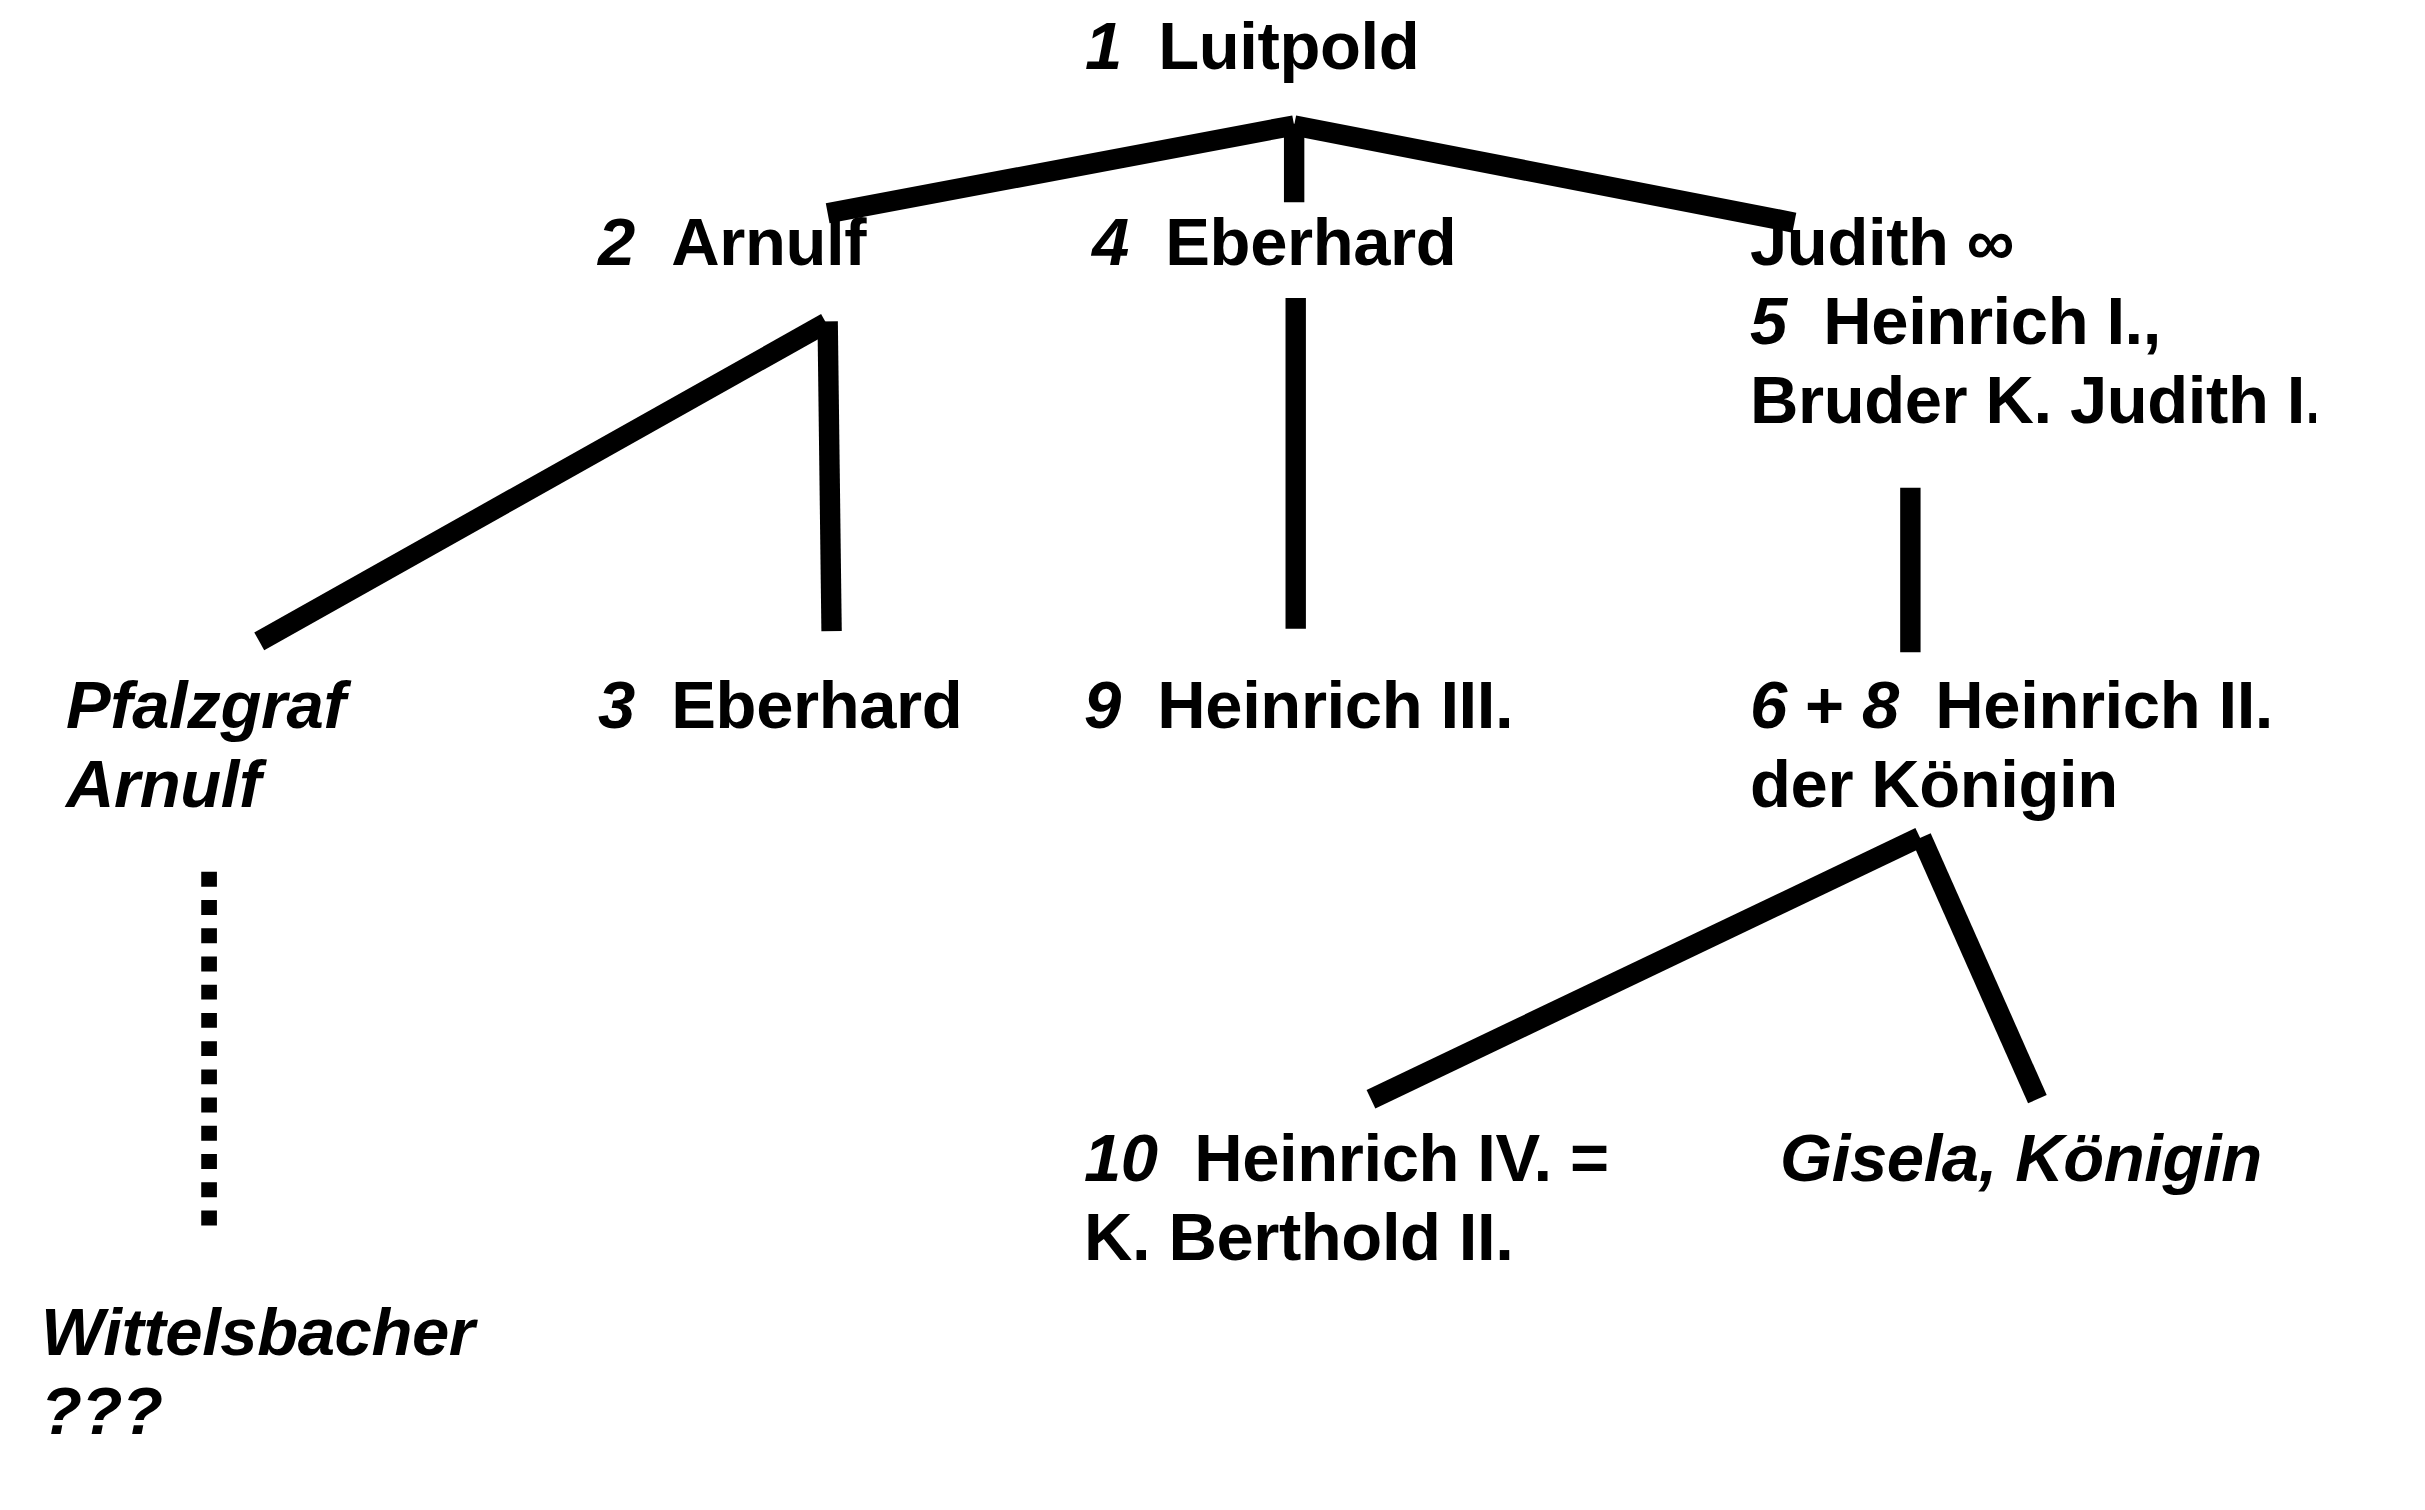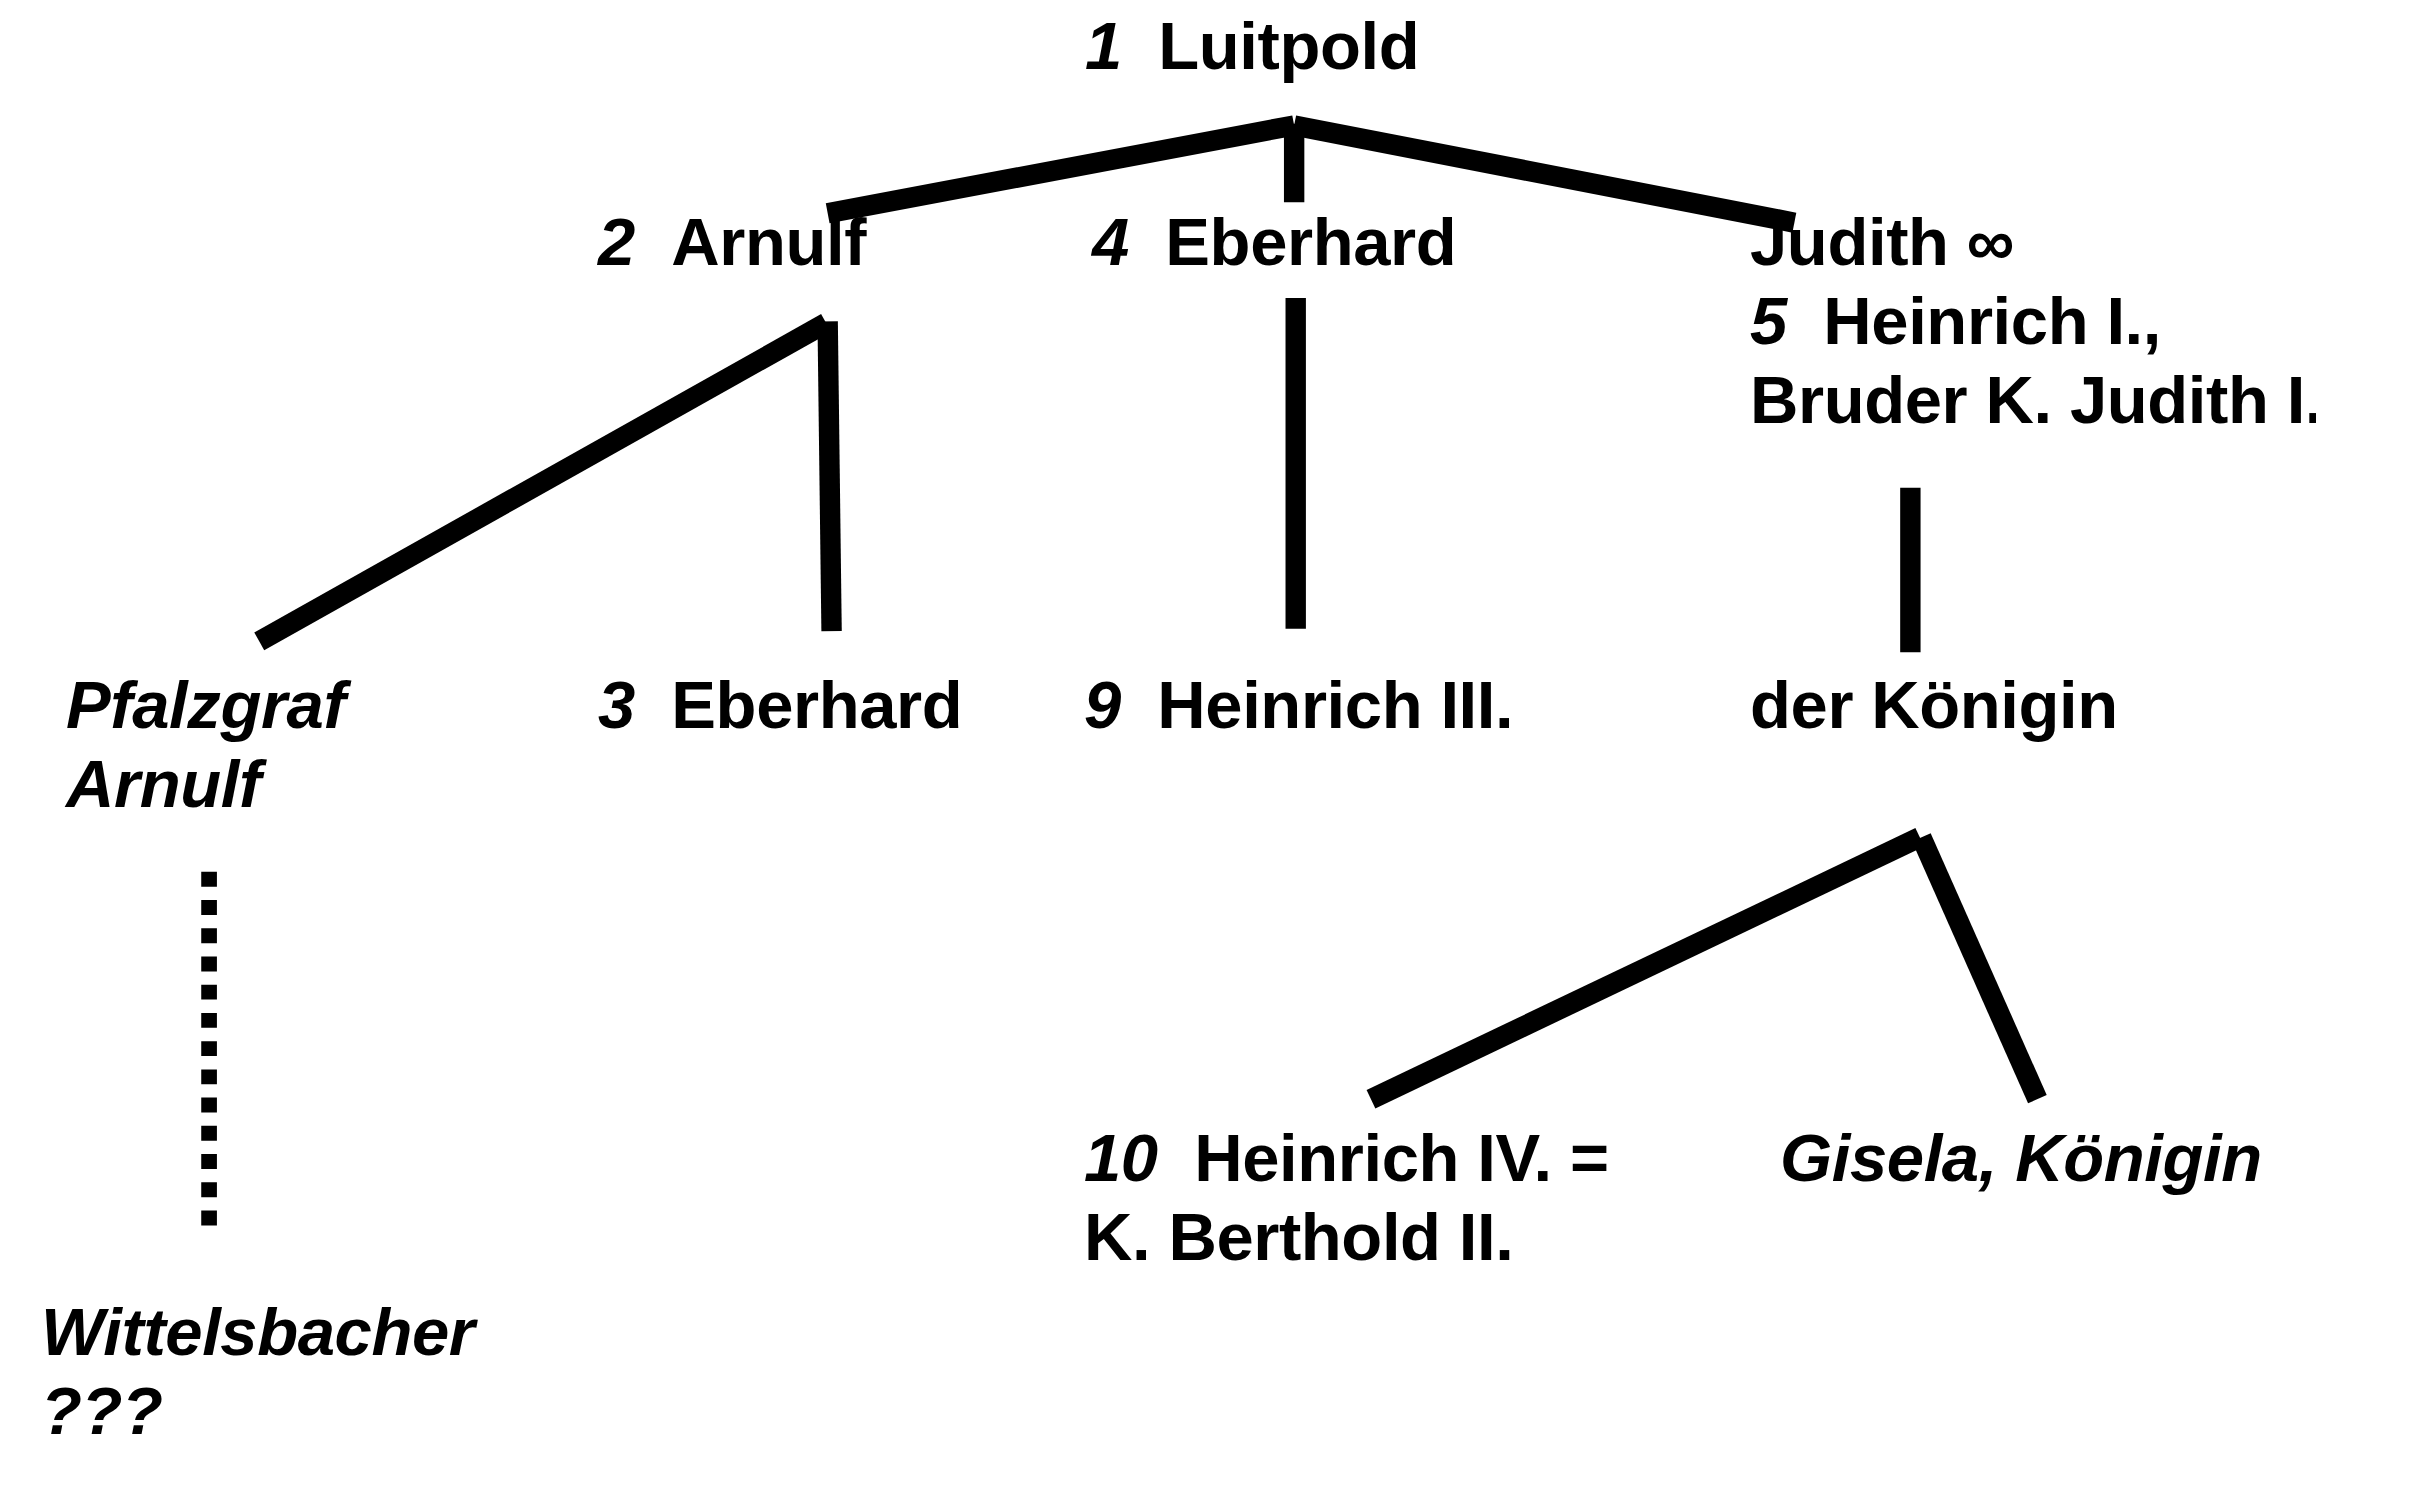--- a/index.html
+++ b/index.html
@@ -101,20 +101,21 @@
 
   <div class="node" style="left:598px; top:665px;">
     <span class="num">3</span><span class="roman">&nbsp;&nbsp;</span><span class="roman">Eberhard</span>
   </div>
 
   <div class="node" style="left:1084px; top:665px;text-align:center;">
     <span class="num">9</span><span class="roman">&nbsp;&nbsp;</span><span class="roman">Heinrich III.</span>
   </div>
 
   <div class="node" style="left:1750px; top:665px;">
+    <span class="line2"><span class="num">6</span><span class="roman">&nbsp;</span><span class="roman">+</span><span class="roman">&nbsp;</span><span class="num">8</span><span class="roman">&nbsp;&nbsp;</span><span class="roman">Heinrich II.</span></span>
     <span class="roman line2">der Königin</span>
   </div>
 
   <div class="node" style="left:1084px; top:1118px;">
     <span class="line2"><span class="num">10</span><span class="roman">&nbsp;&nbsp;</span><span class="roman">Heinrich IV.</span><span class="roman">&nbsp;</span><span class="roman">=</span></span>
     <span class="roman line2">K. Berthold II.</span>
   </div>
 
   <div class="node" style="left:1780px; top:1118px;">
     <span class="allitalic line2">Gisela, Königin</span>

